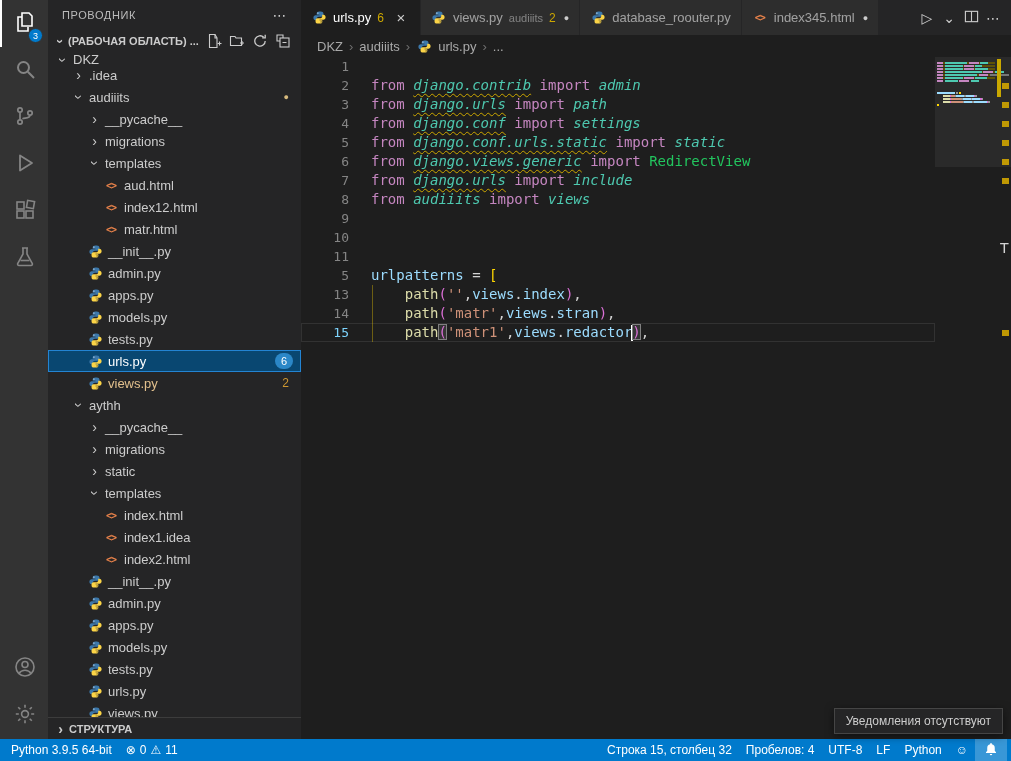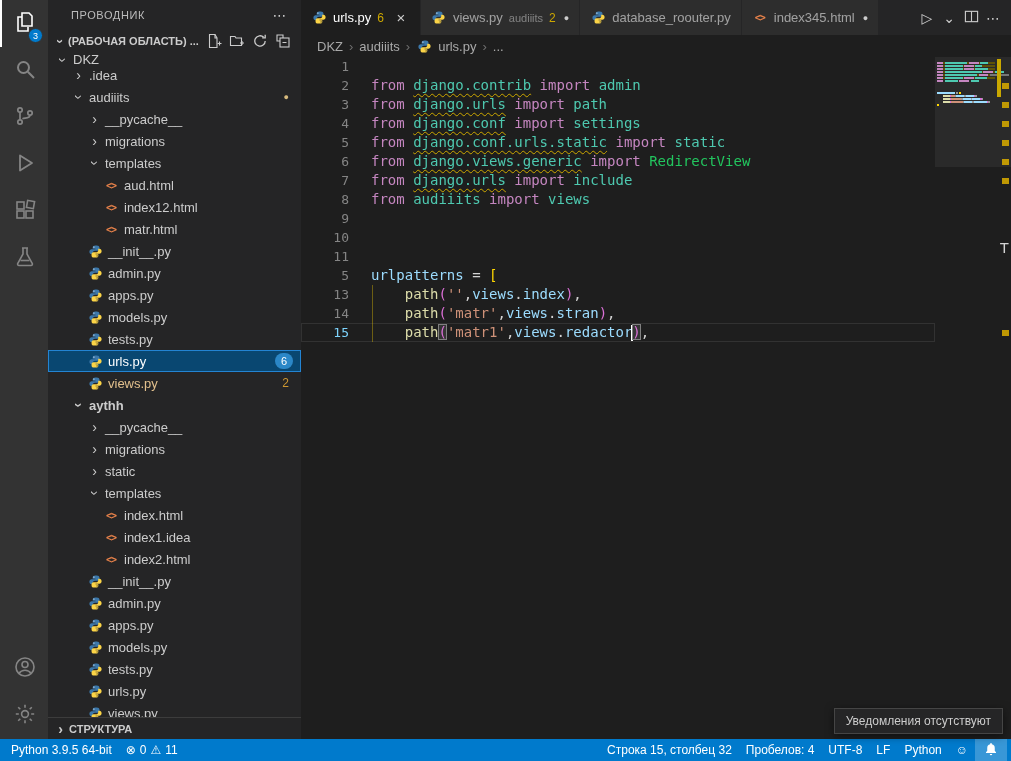--- a/index.html
+++ b/index.html
@@ -15,21 +15,21 @@
   .ab-item.active{color:#ffffff;border-left:2px solid #ffffff;}
   .ab-item svg{width:24px;height:24px;}
   .ab-bottom{margin-top:auto;}
   .ab-badge{position:absolute;right:5px;bottom:4px;min-width:15px;height:15px;border-radius:50%;
     background:#007acc;color:#fff;font-size:9px;display:flex;align-items:center;justify-content:center;
     border:1px solid #333;}
 
   
   .sidebar{position:absolute;left:48px;top:0;width:253px;bottom:22px;background:#252526;color:#cccccc;overflow:hidden;}
   .sidebar-title{display:flex;align-items:center;height:30px;padding:0 14px;font-size:11px;
-    letter-spacing:.6px;color:#bbbbbb;margin-left:9px;}
+    letter-spacing:.6px;color:#bbbbbb;}
   .sidebar-title .more{margin-left:auto;color:#cccccc;cursor:pointer;font-size:14px;}
   .ws-header{display:flex;align-items:center;height:22px;padding:0 4px;font-weight:bold;
     font-size:11px;color:#cccccc;}
   .ws-chev{width:16px;text-align:center;display:inline-block;transform:rotate(90deg);font-size:13px;}
   .ws-label{white-space:nowrap;overflow:hidden;}
   .ws-actions{margin-left:auto;display:flex;gap:3px;padding-right:4px;}
   .ws-actions span{width:20px;height:20px;display:flex;align-items:center;justify-content:center;
     color:#cccccc;cursor:pointer;}
   .ws-actions svg{width:16px;height:16px;}
   .tree{position:absolute;top:52px;left:0;right:0;bottom:22px;overflow:hidden;}
@@ -74,21 +74,21 @@
 
   .editor{position:relative;flex:1;overflow:hidden;
     font-family:"DejaVu Sans Mono","Liberation Mono",monospace;font-size:14px;}
   .code-lines{position:absolute;top:0;left:0;right:76px;}
   .cline{display:flex;height:19px;line-height:19px;white-space:pre;}
   .cline.cur{outline:1px solid rgba(255,255,255,.09);outline-offset:-1px;}
   .ln{width:70px;flex:none;text-align:right;padding-right:22px;color:#858585;font-size:13px;}
   .cur .ln{color:#7dd3fc;}
   .ctext{color:#d4d4d4;}
   .tk-kw{color:#c586c0;}
-  .tk-mod{color:#4ec9b0;}
+  .tk-mod{color:#4ec9b0;font-style:italic;}
   .tk-pl{color:#d4d4d4;}
   .tk-var{color:#9cdcfe;}
   .tk-fn{color:#dcdcaa;}
   .tk-str{color:#ce9178;}
   .tk-b1{color:#ffd700;}
   .tk-b2{color:#da70d6;}
   .tk-dim{color:#22c55e;}
   .tk-u{text-decoration:underline wavy #cca700;text-decoration-thickness:1px;text-underline-offset:3px;}
   .tk-box{outline:1px solid #808080;outline-offset:-1px;background:rgba(110,110,110,.3);}
   .caret{display:inline-block;width:2px;height:16px;background:#ffffff;vertical-align:middle;margin:0 -1px;}
@@ -332,21 +332,21 @@
             <svg viewBox="0 0 16 16">
               <path d="M7.9 1.5c-1.9 0-2.9.8-2.9 2.1V5h3v.7H3.9c-1.4 0-2.4 1-2.4 2.6s.9 2.6 2.3 2.6h1.3V9.3c0-1.2 1-2.2 2.2-2.2h2.9c1.1 0 2-.9 2-2V3.6c0-1.3-1.1-2.1-2.9-2.1h-1.4z" fill="#3c78aa"></path>
               <path d="M8.1 14.5c1.9 0 2.9-.8 2.9-2.1V11h-3v-.7h4.1c1.4 0 2.4-1 2.4-2.6s-.9-2.6-2.3-2.6h-1.3v1.6c0 1.2-1 2.2-2.2 2.2H5.8c-1.1 0-2 .9-2 2v1.5c0 1.3 1.1 2.1 2.9 2.1h1.4z" fill="#fbd447"></path>
               <circle cx="6.3" cy="3.3" r=".6" fill="#fff"></circle>
               <circle cx="9.7" cy="12.7" r=".6" fill="#1e1e1e"></circle>
             </svg>
           </span>
           <span class="tlabel mod">views.py</span>
           <span class="badge-num">2</span>
         </div>
-        <div class="trow" style="padding-left: 22px; font-weight: bold;">
+        <div class="trow" style="padding-left: 22px;">
           <span class="chev down">›</span>
           <span class="tlabel">aythh</span>
         </div>
         <div class="trow" style="padding-left: 38px;">
           <span class="chev">›</span>
           <span class="tlabel">__pycache__</span>
         </div>
         <div class="trow" style="padding-left: 38px;">
           <span class="chev">›</span>
           <span class="tlabel">migrations</span>

